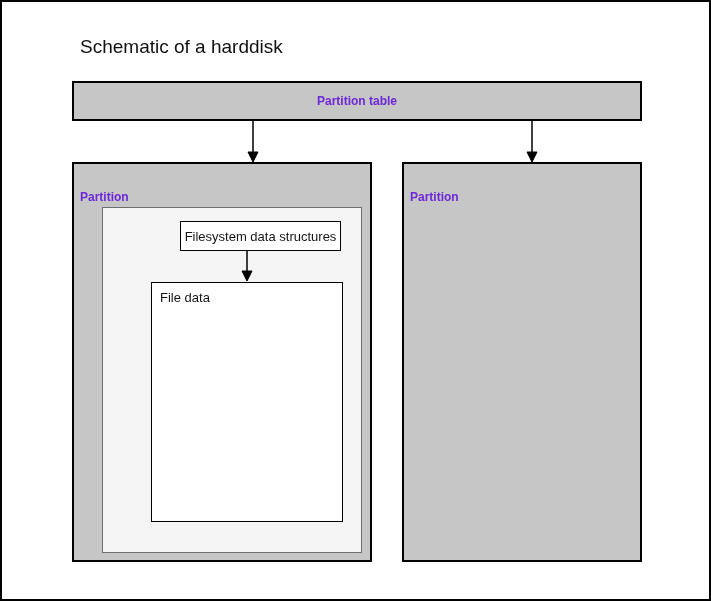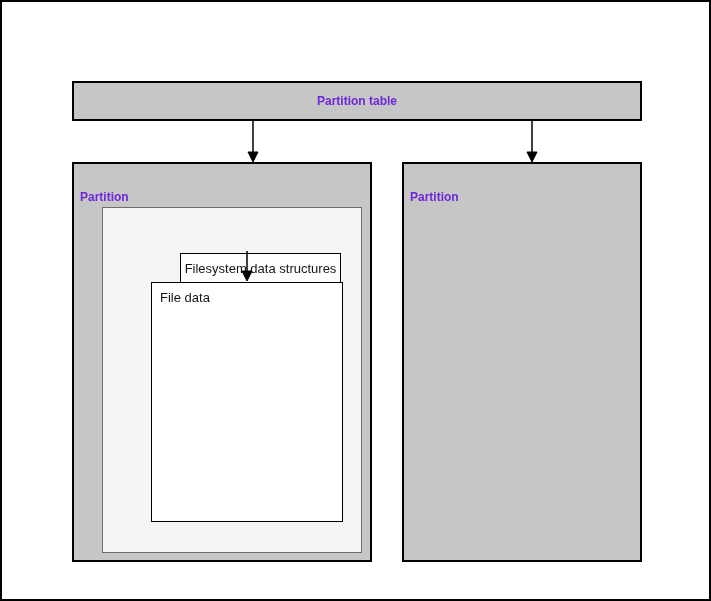--- a/index.html
+++ b/index.html
@@ -86,21 +86,20 @@
   .filesystem-box {
     left: 178px;
     top: 219px;
     width: 161px;
     height: 30px;
     display: flex;
     align-items: center;
     justify-content: center;
     text-align: center;
     white-space: nowrap;
-    margin-top: 32px;
   }
   .file-data-box {
     left: 149px;
     top: 280px;
     width: 192px;
     height: 240px;
     padding: 7px 0 0 8px;
   }
   .arrow-overlay {
     position: absolute;
@@ -109,20 +108,21 @@
     width: 711px;
     height: 601px;
     pointer-events: none;
   }
 </style>
 </head>
 <body>
 
 <div class="canvas">
 
+  <div class="diagram-title">Schematic of a harddisk</div>
 
   <div class="gray-box partition-table-bar">
     <span class="bold-label">Partition table</span>
   </div>
 
   <div class="gray-box partition-left">
     <span class="bold-label partition-label">Partition</span>
   </div>
 
   <div class="gray-box partition-right">

